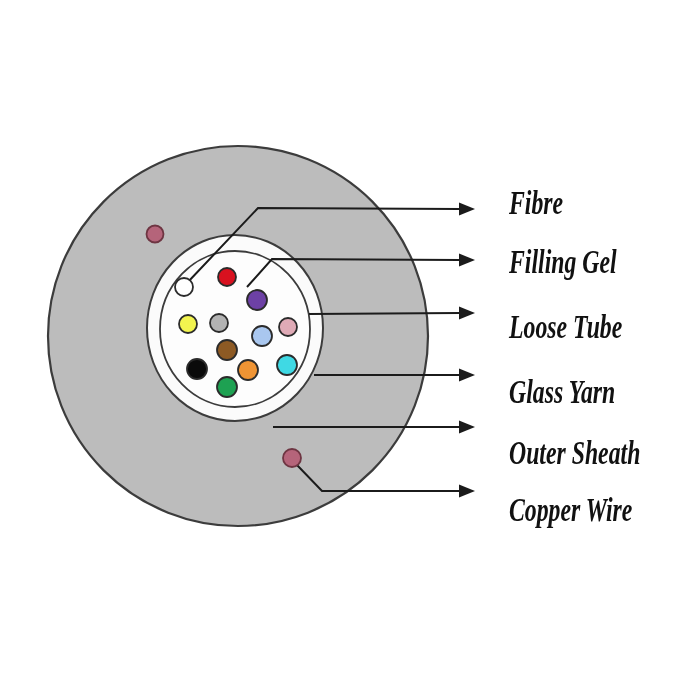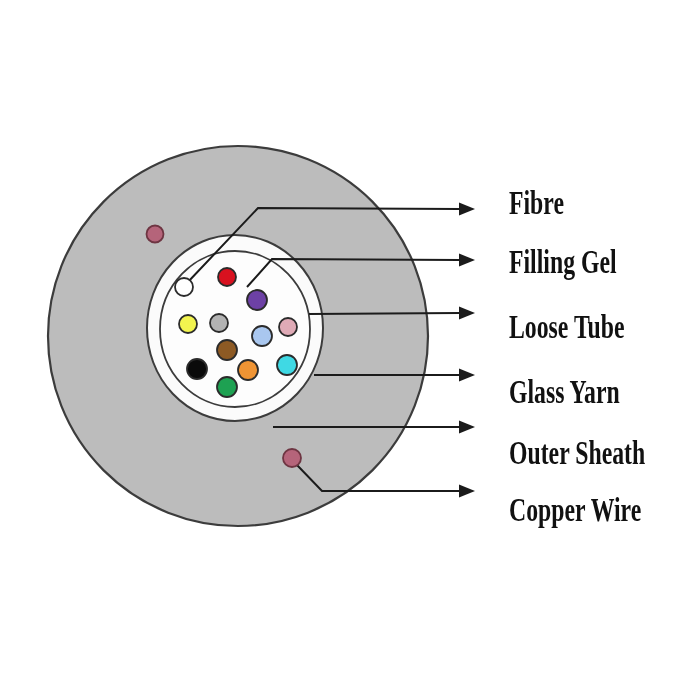--- a/index.html
+++ b/index.html
@@ -9,20 +9,21 @@
     width: 700px;
     height: 700px;
     overflow: hidden;
     font-family: "Liberation Serif", "DejaVu Serif", serif;
   }
   .canvas {
     position: relative;
     width: 700px;
     height: 700px;
     background: #ffffff;
+    font-style: italic;
   }
   svg text {
     font-family: "Liberation Serif", "DejaVu Serif", serif;
     font-weight: bold;
     fill: #111111;
   }
 </style>
 </head>
 <body>
 

